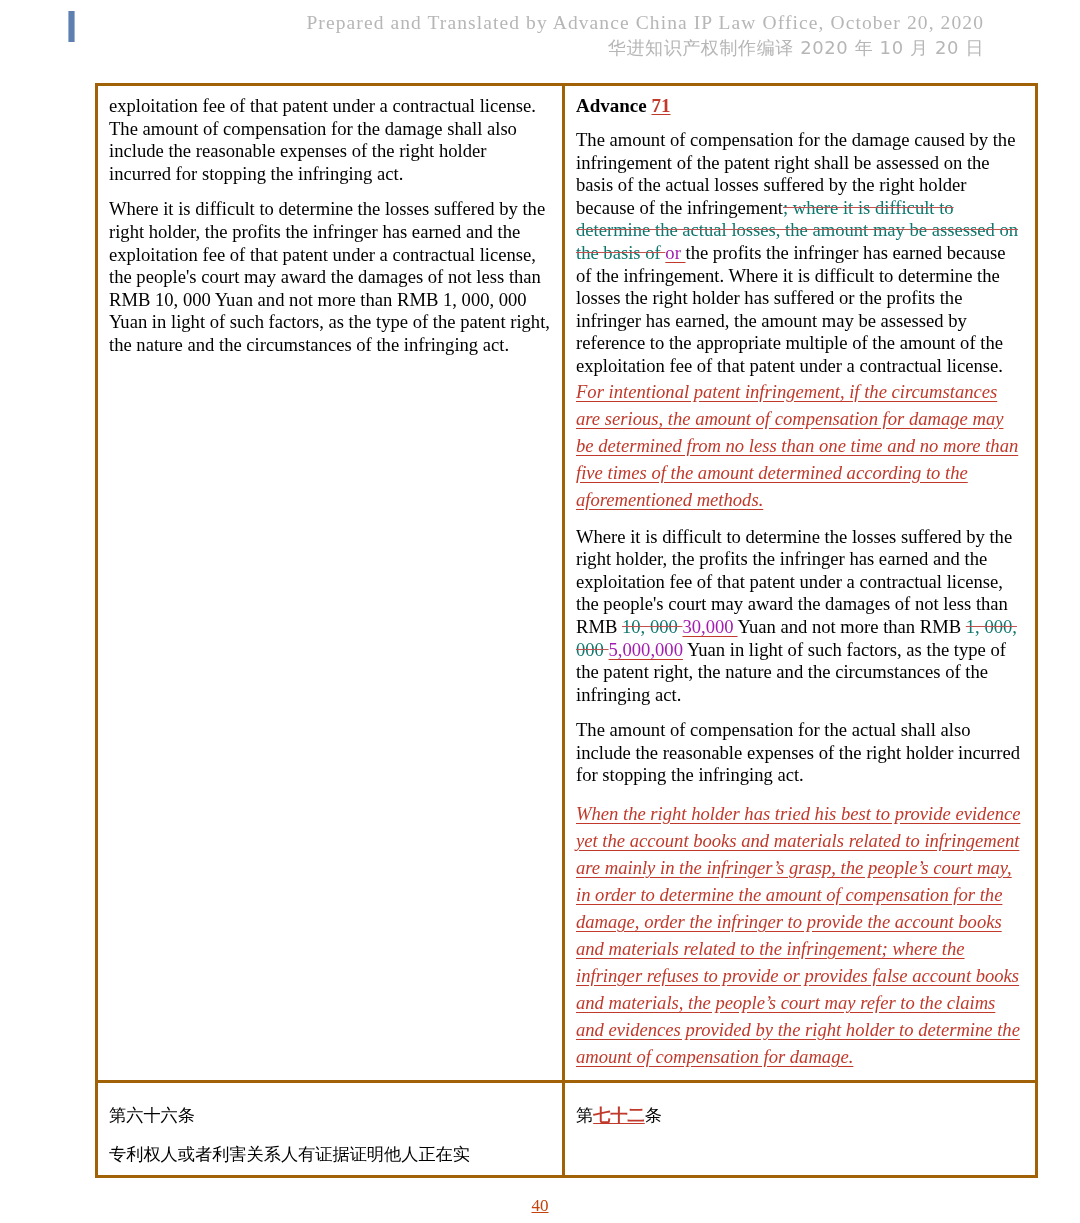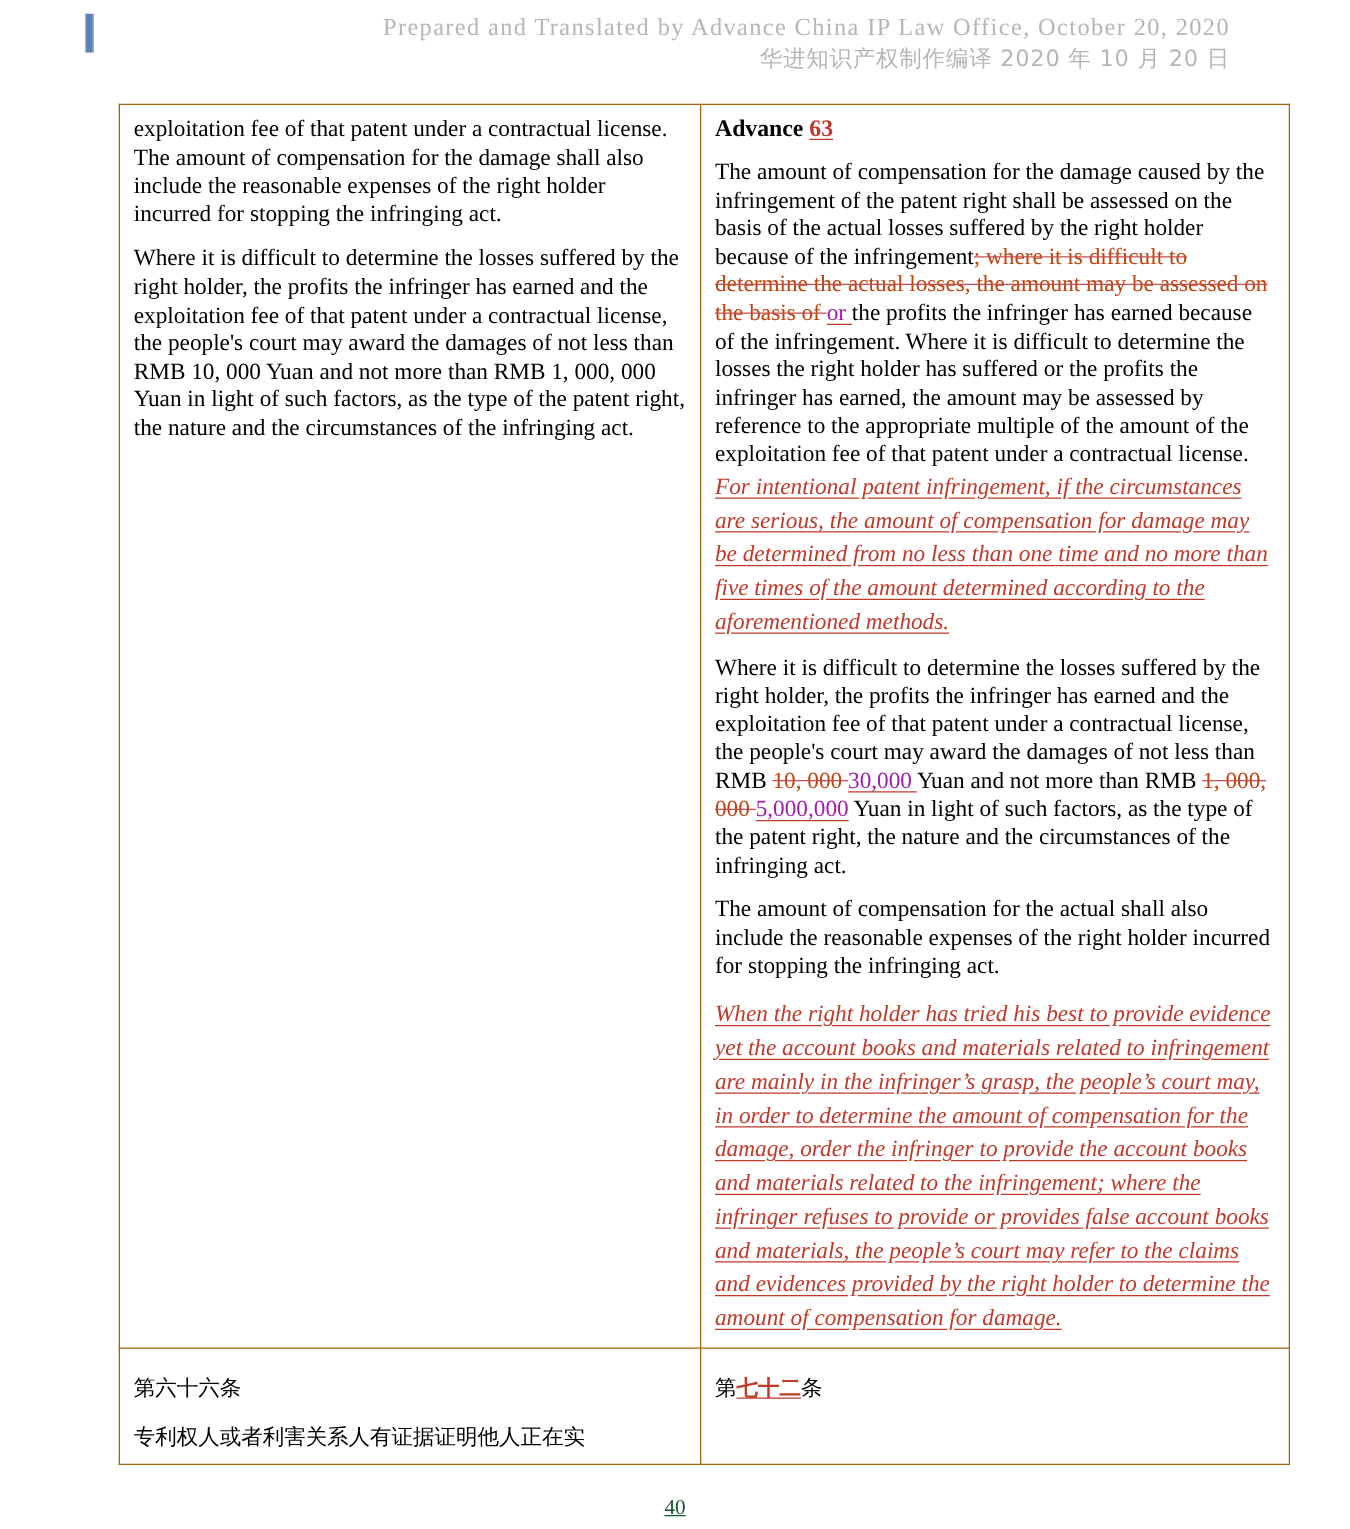--- a/index.html
+++ b/index.html
@@ -58,21 +58,21 @@
   
   #comparison-table {
     position: absolute;
     left: 95px;
     top: 83px;
     width: 890px;
     border-collapse: collapse;
     table-layout: fixed;
   }
   #comparison-table td {
-    border: 1px solid #a16207;
+    border: 3px solid #a16207;
     vertical-align: top;
     padding: 9px 11px 10px 11px;
   }
   .col-left { width: 442px; }
   .col-right { width: 448px; }
 
   .para {
     font-size: 18.6px;
     line-height: 22.6px;
     margin: 0 0 13px 0;
@@ -86,21 +86,21 @@
     line-height: 22px;
     margin: 0 0 12px 0;
   }
   .art-num {
     color: #c0392b;
     text-decoration: underline;
     text-underline-offset: 2px;
   }
 
   .del {
-    color: #c2410c;
+    color: #0f766e;
     text-decoration: line-through;
     text-decoration-color: #c2504f;
   }
   .ins {
     color: #a21caf;
     text-decoration: underline;
     text-decoration-color: #c0392b;
     text-underline-offset: 2.5px;
   }
   .ins-block {
@@ -132,21 +132,21 @@
   
   #page-footer {
     position: absolute;
     left: 0;
     top: 1196px;
     width: 1080px;
     text-align: center;
   }
   #page-number {
     font-size: 17px;
-    color: #14532d;
+    color: #c2410c;
     text-decoration: underline;
   }
 </style>
 </head>
 <body>
 
 <div id="page-header">
   <div id="header-blue-bar"></div>
   <div id="header-lines">
     <div class="header-line-en">Prepared and Translated by Advance China IP Law Office, October 20, 2020</div>
@@ -159,21 +159,21 @@
     <tr>
 
       <td class="col-left">
         <p class="para">exploitation fee of that patent under a contractual license. The amount of compensation for the damage shall also include the reasonable expenses of the right holder incurred for stopping the infringing act.</p>
         <p class="para">Where it is difficult to determine the losses suffered by the right holder, the profits the infringer has earned and the exploitation fee of that patent under a contractual license, the people's court may award the damages of not less than RMB 10, 000 Yuan and not more than RMB 1, 000, 000 Yuan in light of such factors, as the type of the patent right, the nature and the circumstances of the infringing act.</p>
       </td>
 
       <td class="col-right">
 
         <p class="article-heading"><span>Advance</span>
-          <span class="art-num">63</span>
+          <span class="art-num">71</span>
         </p>
 
         <p class="para"><span>The amount of compensation for the damage caused by the infringement of the patent right shall be assessed on the basis of the actual losses suffered by the right holder because of the infringement</span><span class="del">; where it is difficult to determine the actual losses, the amount may be assessed on the basis of </span><span class="ins">or </span><span>the profits the infringer has earned because of the infringement. Where it is difficult to determine the losses the right holder has suffered or the profits the infringer has earned, the amount may be assessed by reference to the appropriate multiple of the amount of the exploitation fee of that patent under a contractual license. </span><span class="ins-block">For intentional patent infringement, if the circumstances are serious, the amount of compensation for damage may be determined from no less than one time and no more than five times of the amount determined according to the aforementioned methods.</span></p>
 
         <p class="para"><span>Where it is difficult to determine the losses suffered by the right holder, the profits the infringer has earned and the exploitation fee of that patent under a contractual license, the people's court may award the damages of not less than RMB </span><span class="del">10, 000 </span><span class="ins">30,000 </span><span>Yuan and not more than RMB </span><span class="del">1, 000, 000 </span><span class="ins">5,000,000</span><span> Yuan in light of such factors, as the type of the patent right, the nature and the circumstances of the infringing act.</span></p>
 
         <p class="para">The amount of compensation for the actual shall also include the reasonable expenses of the right holder incurred for stopping the infringing act.</p>
 
         <p class="para ins-block">When the right holder has tried his best to provide evidence yet the account books and materials related to infringement are mainly in the infringer’s grasp, the people’s court may, in order to determine the amount of compensation for the damage, order the infringer to provide the account books and materials related to the infringement; where the infringer refuses to provide or provides false account books and materials, the people’s court may refer to the claims and evidences provided by the right holder to determine the amount of compensation for damage.   </p>
       </td>

